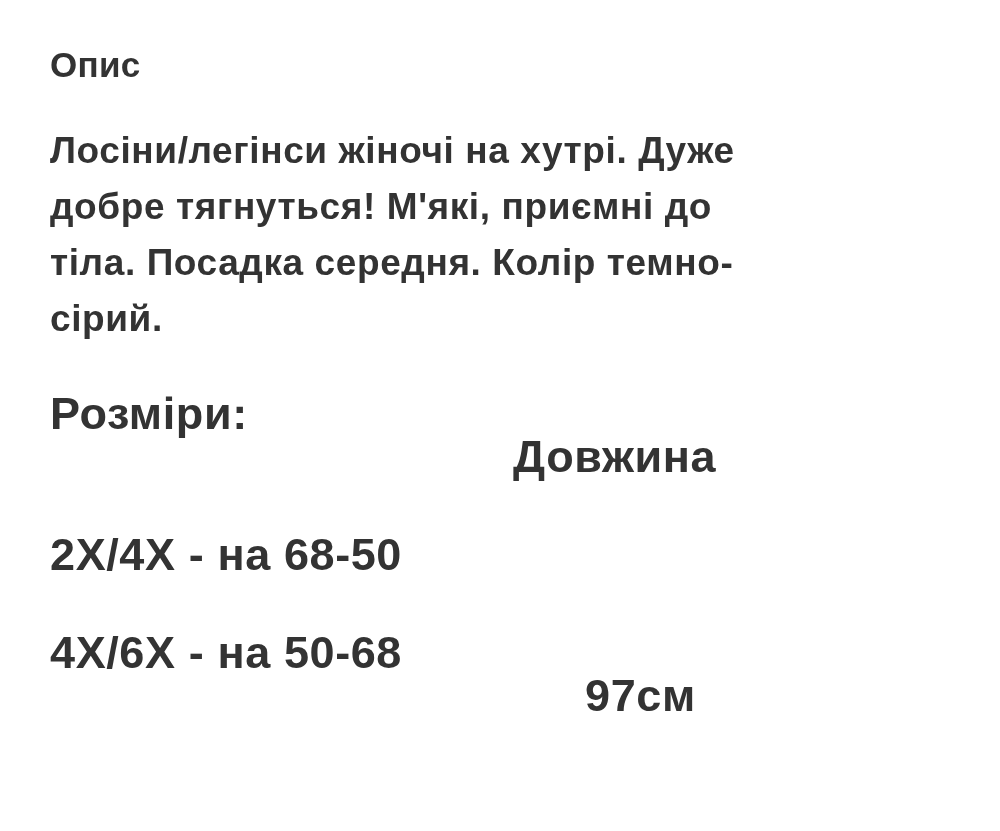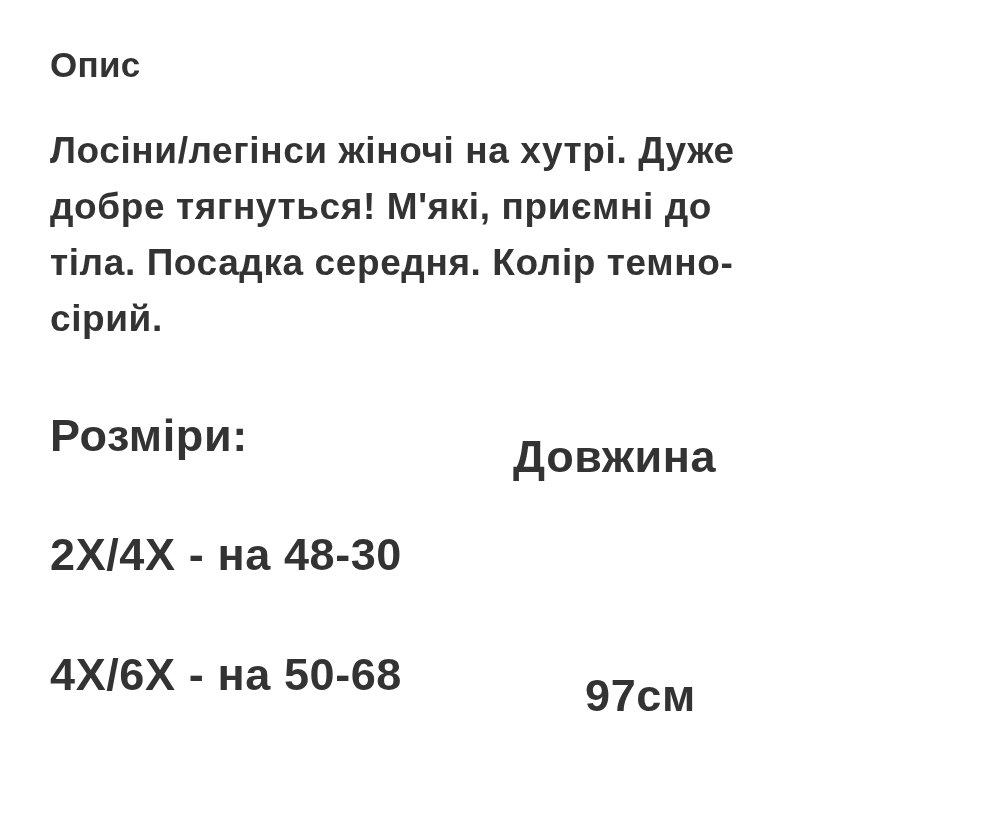--- a/index.html
+++ b/index.html
@@ -35,21 +35,21 @@
   }
   .size-table {
     margin-top: 39px;
     font-size: 45px;
     line-height: 56px;
     font-weight: bold;
     letter-spacing: 0.6px;
   }
   .trow {
     display: flex;
-    align-items: center;
+    align-items: flex-start;
   }
   .trow + .trow {
     margin-top: 42px;
   }
   .col-size {
     width: 463px;
     flex: 0 0 463px;
   }
   .col-length {
     flex: 1 1 auto;
@@ -72,21 +72,21 @@
 сірий.</p>
 
   <div class="size-table">
 
     <div class="trow">
       <div class="col-size">Розміри:</div>
       <div class="col-length">Довжина</div>
     </div>
 
     <div class="trow">
-      <div class="col-size">2X/4X - на 48-30</div>
+      <div class="col-size">2X/4X - на 68-50</div>
     </div>
 
     <div class="trow">
       <div class="col-size">4X/6X - на 50-68</div>
       <div class="col-length indent">97см</div>
     </div>
 
 
   </div>
 </div>

